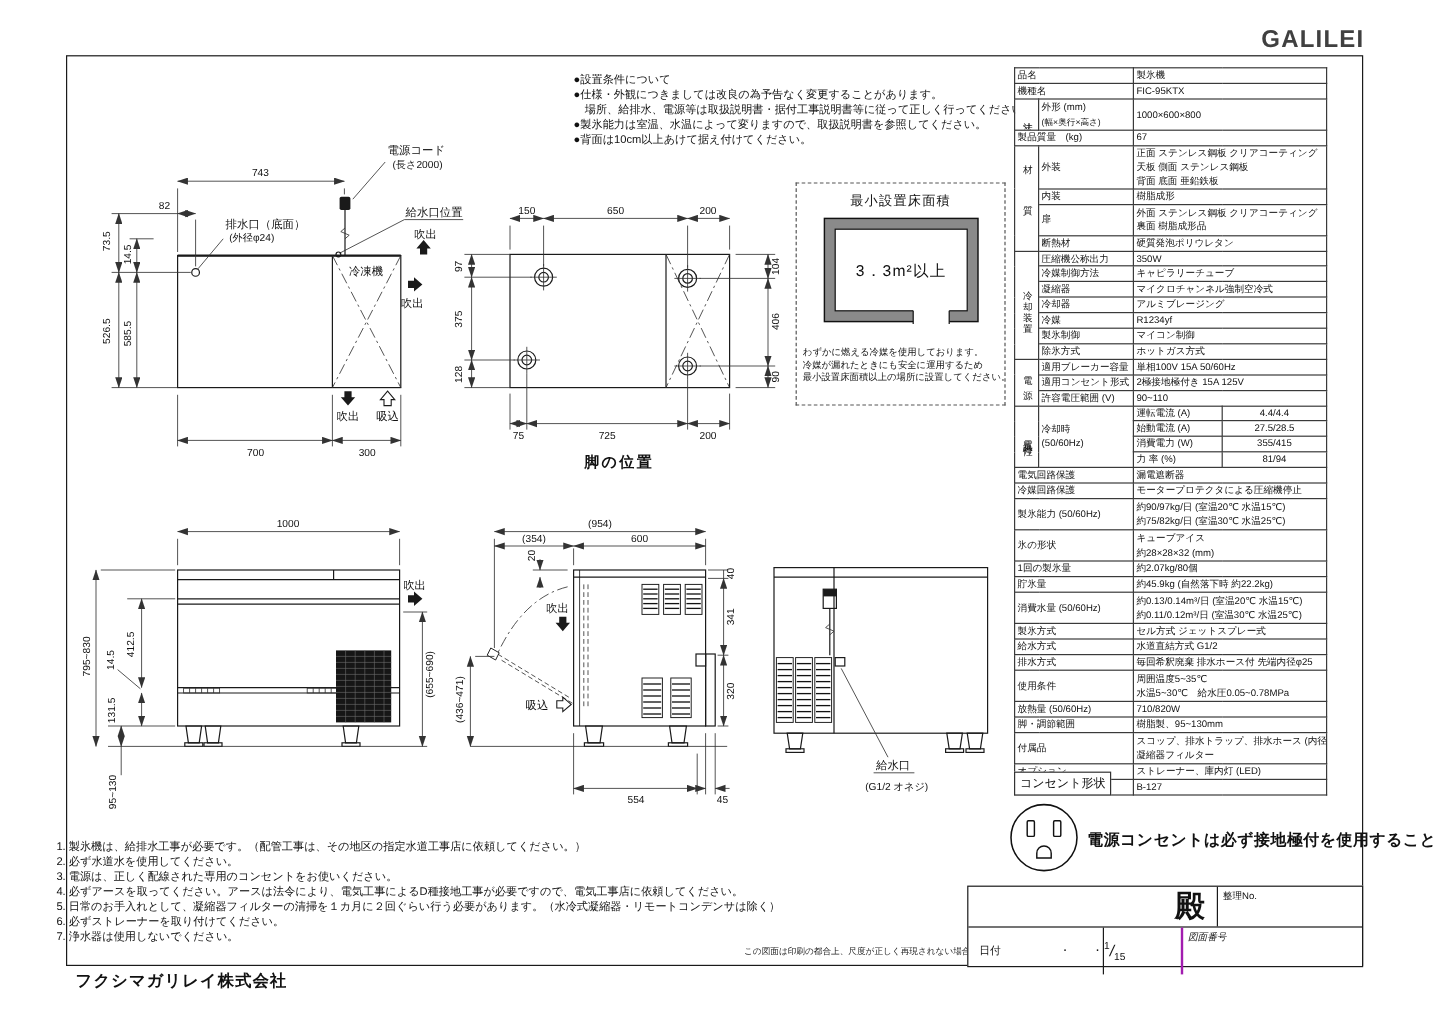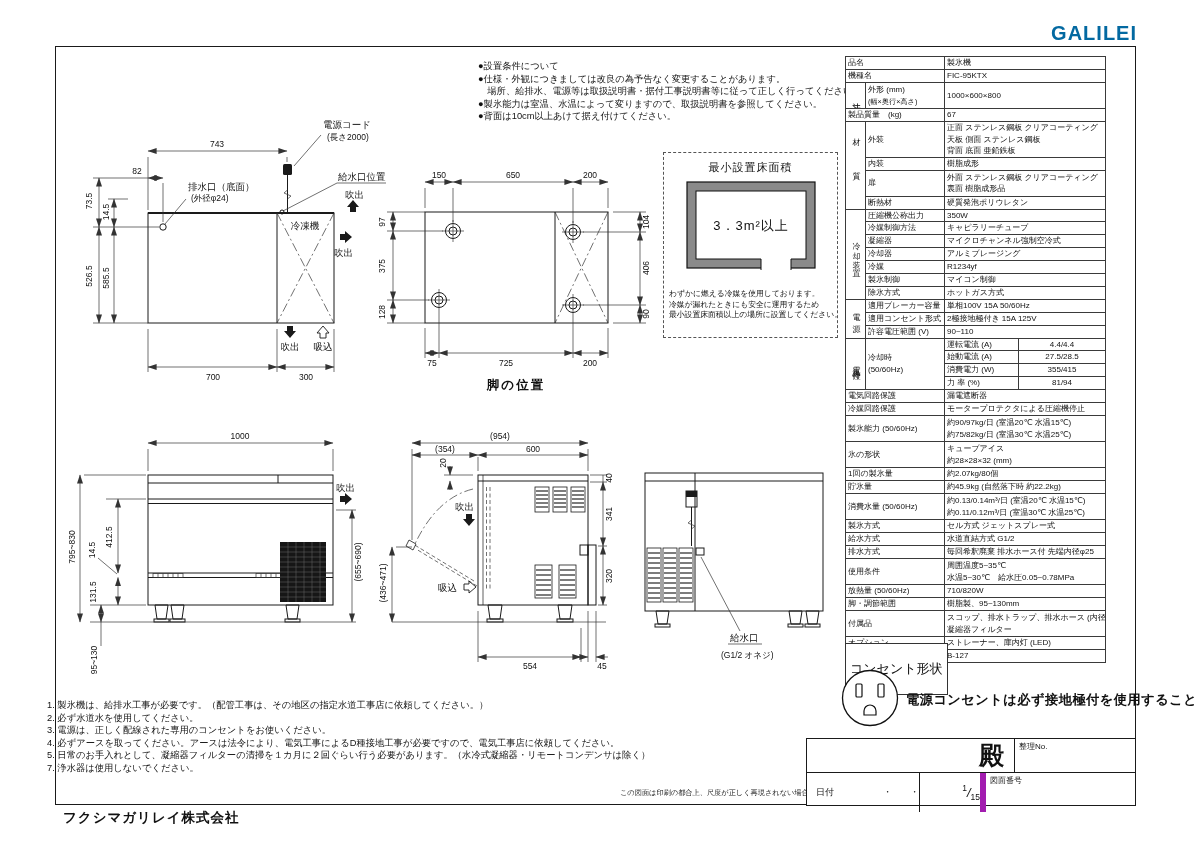--- a/index.html
+++ b/index.html
@@ -5,21 +5,21 @@
   html,body{margin:0;padding:0;}
   body{
     width:1200px;height:848px;position:relative;background:#ffffff;
     font-family:"Liberation Sans","DejaVu Sans",sans-serif;color:#111;
     -webkit-font-smoothing:antialiased;
   }
   .abs{position:absolute;}
   
   #frame{left:55px;top:46px;width:1081px;height:759px;border:1.5px solid #1a1a1a;box-sizing:border-box;}
   
-  #logo{left:1038px;top:22px;width:99px;text-align:right;font-size:20px;font-weight:900;letter-spacing:1px;color:#0369a1;transform:scaleY(1.02);}
+  #logo{left:1038px;top:22px;width:99px;text-align:right;font-size:20px;font-weight:900;letter-spacing:1px;color:#404040;transform:scaleY(1.02);}
   
   #top-notes{left:478px;top:60px;width:362px;font-size:9.3px;line-height:12.6px;white-space:nowrap;}
   
   #bottom-notes{left:47px;top:699px;width:760px;font-size:9.3px;line-height:12.5px;white-space:nowrap;}
   #footer{left:63px;top:809px;font-size:13.5px;font-weight:bold;letter-spacing:1px;}
   #print-note{left:620px;top:788px;font-size:7.2px;color:#222;}
   
   #spec-wrap{left:845px;top:56px;}
   table.spec{border-collapse:collapse;table-layout:fixed;width:260px;font-size:8px;line-height:11.5px;}
   table.spec td{border:1px solid #3a3a3a;padding:0 2px;white-space:nowrap;overflow:hidden;vertical-align:middle;background:#fff;}
@@ -30,31 +30,31 @@
   .sp-c{letter-spacing:12px;}  
   .sp-d{letter-spacing:2px;}   
   td.grp{text-align:center;}
   td.ctr{text-align:center;}
   
   #min-area{left:663px;top:152px;width:175px;height:186px;border:1.3px dashed #555;box-sizing:border-box;background:#fff;}
   #min-area .ttl{text-align:center;font-size:11px;letter-spacing:1px;margin-top:7px;font-weight:normal;}
   #min-area .glyph{display:block;margin:5px auto 0;}
   #min-area .nts{font-size:7.8px;line-height:10.6px;margin:17px 5px 0;white-space:nowrap;}
   
-  #consent-label{left:845px;top:643px;border:1px solid #333;font-size:13px;padding:16px 4px;background:#fff;}
+  #consent-label{left:845px;top:643px;border:1px solid #333;font-size:10px;padding:2px 4px;background:#fff;}
   #outlet-warning{left:906px;top:691px;font-size:13.2px;font-weight:bold;letter-spacing:0.5px;}
   
   #titleblock{left:806px;top:738px;width:330px;height:68px;border:1.5px solid #1a1a1a;box-sizing:border-box;background:#fff;display:flex;flex-direction:column;}
   .tb-r1{display:flex;height:34px;border-bottom:1px solid #1a1a1a;}
   .tb-r1a{width:208px;border-right:1px solid #1a1a1a;text-align:right;font-size:25px;font-weight:bold;line-height:33px;padding-right:10px;box-sizing:border-box;}
   .tb-r1b{flex:1;font-size:8px;padding:2px 4px;}
   .tb-r2{display:flex;flex:1;}
   .tb-r2a{width:113px;border-right:1px solid #1a1a1a;font-size:9px;display:flex;align-items:center;padding-left:9px;box-sizing:border-box;gap:10px;justify-content:space-between;}
-  .tb-r2b{width:66px;border-right:6px solid #a21caf;text-align:right;line-height:30px;box-sizing:border-box;}
-  .tb-r2c{flex:1;font-size:8px;padding:2px 4px;}
+  .tb-r2b{width:66px;border-right:2px solid #a21caf;text-align:left;line-height:30px;box-sizing:border-box;}
+  .tb-r2c{flex:1;font-size:8px;padding:2px 4px;font-style:italic;}
   .fr-num{font-size:8.5px;vertical-align:6px;}
   .fr-sl{font-size:13px;font-style:italic;}
   .fr-den{font-size:8.5px;vertical-align:-3px;}
   
   svg text{font-family:"Liberation Sans","DejaVu Sans",sans-serif;fill:#111;}
   .ln{stroke:#1a1a1a;stroke-width:1;fill:none;}
   .thk{stroke-width:2;}
   .dm{stroke:#333;stroke-width:0.7;fill:none;}
   .dd{stroke-dasharray:9 3 2 3;}
   .dsh{stroke-dasharray:4 2.5;}
@@ -715,20 +715,21 @@
   <path d="M23,47 v-4 a6,6 0 0 1 12,0 v4 z" fill="none" stroke="#111" stroke-width="1.2"></path>
 </svg>
 <div id="outlet-warning" class="abs">電源コンセントは必ず接地極付を使用すること</div>
 
 <div id="bottom-notes" class="abs">
   <div>1. 製氷機は、給排水工事が必要です。（配管工事は、その地区の指定水道工事店に依頼してください。）</div>
   <div>2. 必ず水道水を使用してください。</div>
   <div>3. 電源は、正しく配線された専用のコンセントをお使いください。</div>
   <div>4. 必ずアースを取ってください。アースは法令により、電気工事によるD種接地工事が必要ですので、電気工事店に依頼してください。</div>
   <div>5. 日常のお手入れとして、凝縮器フィルターの清掃を１カ月に２回ぐらい行う必要があります。（水冷式凝縮器・リモートコンデンサは除く）</div>
+  <div>6. 必ずストレーナーを取り付けてください。</div>
   <div>7. 浄水器は使用しないでください。</div>
 </div>
 
 <div id="print-note" class="abs">この図面は印刷の都合上、尺度が正しく再現されない場合があります。</div>
 
 <div id="titleblock" class="abs">
   <div class="tb-r1">
     <div class="tb-r1a">殿</div>
     <div class="tb-r1b">整理No.</div>
   </div>

